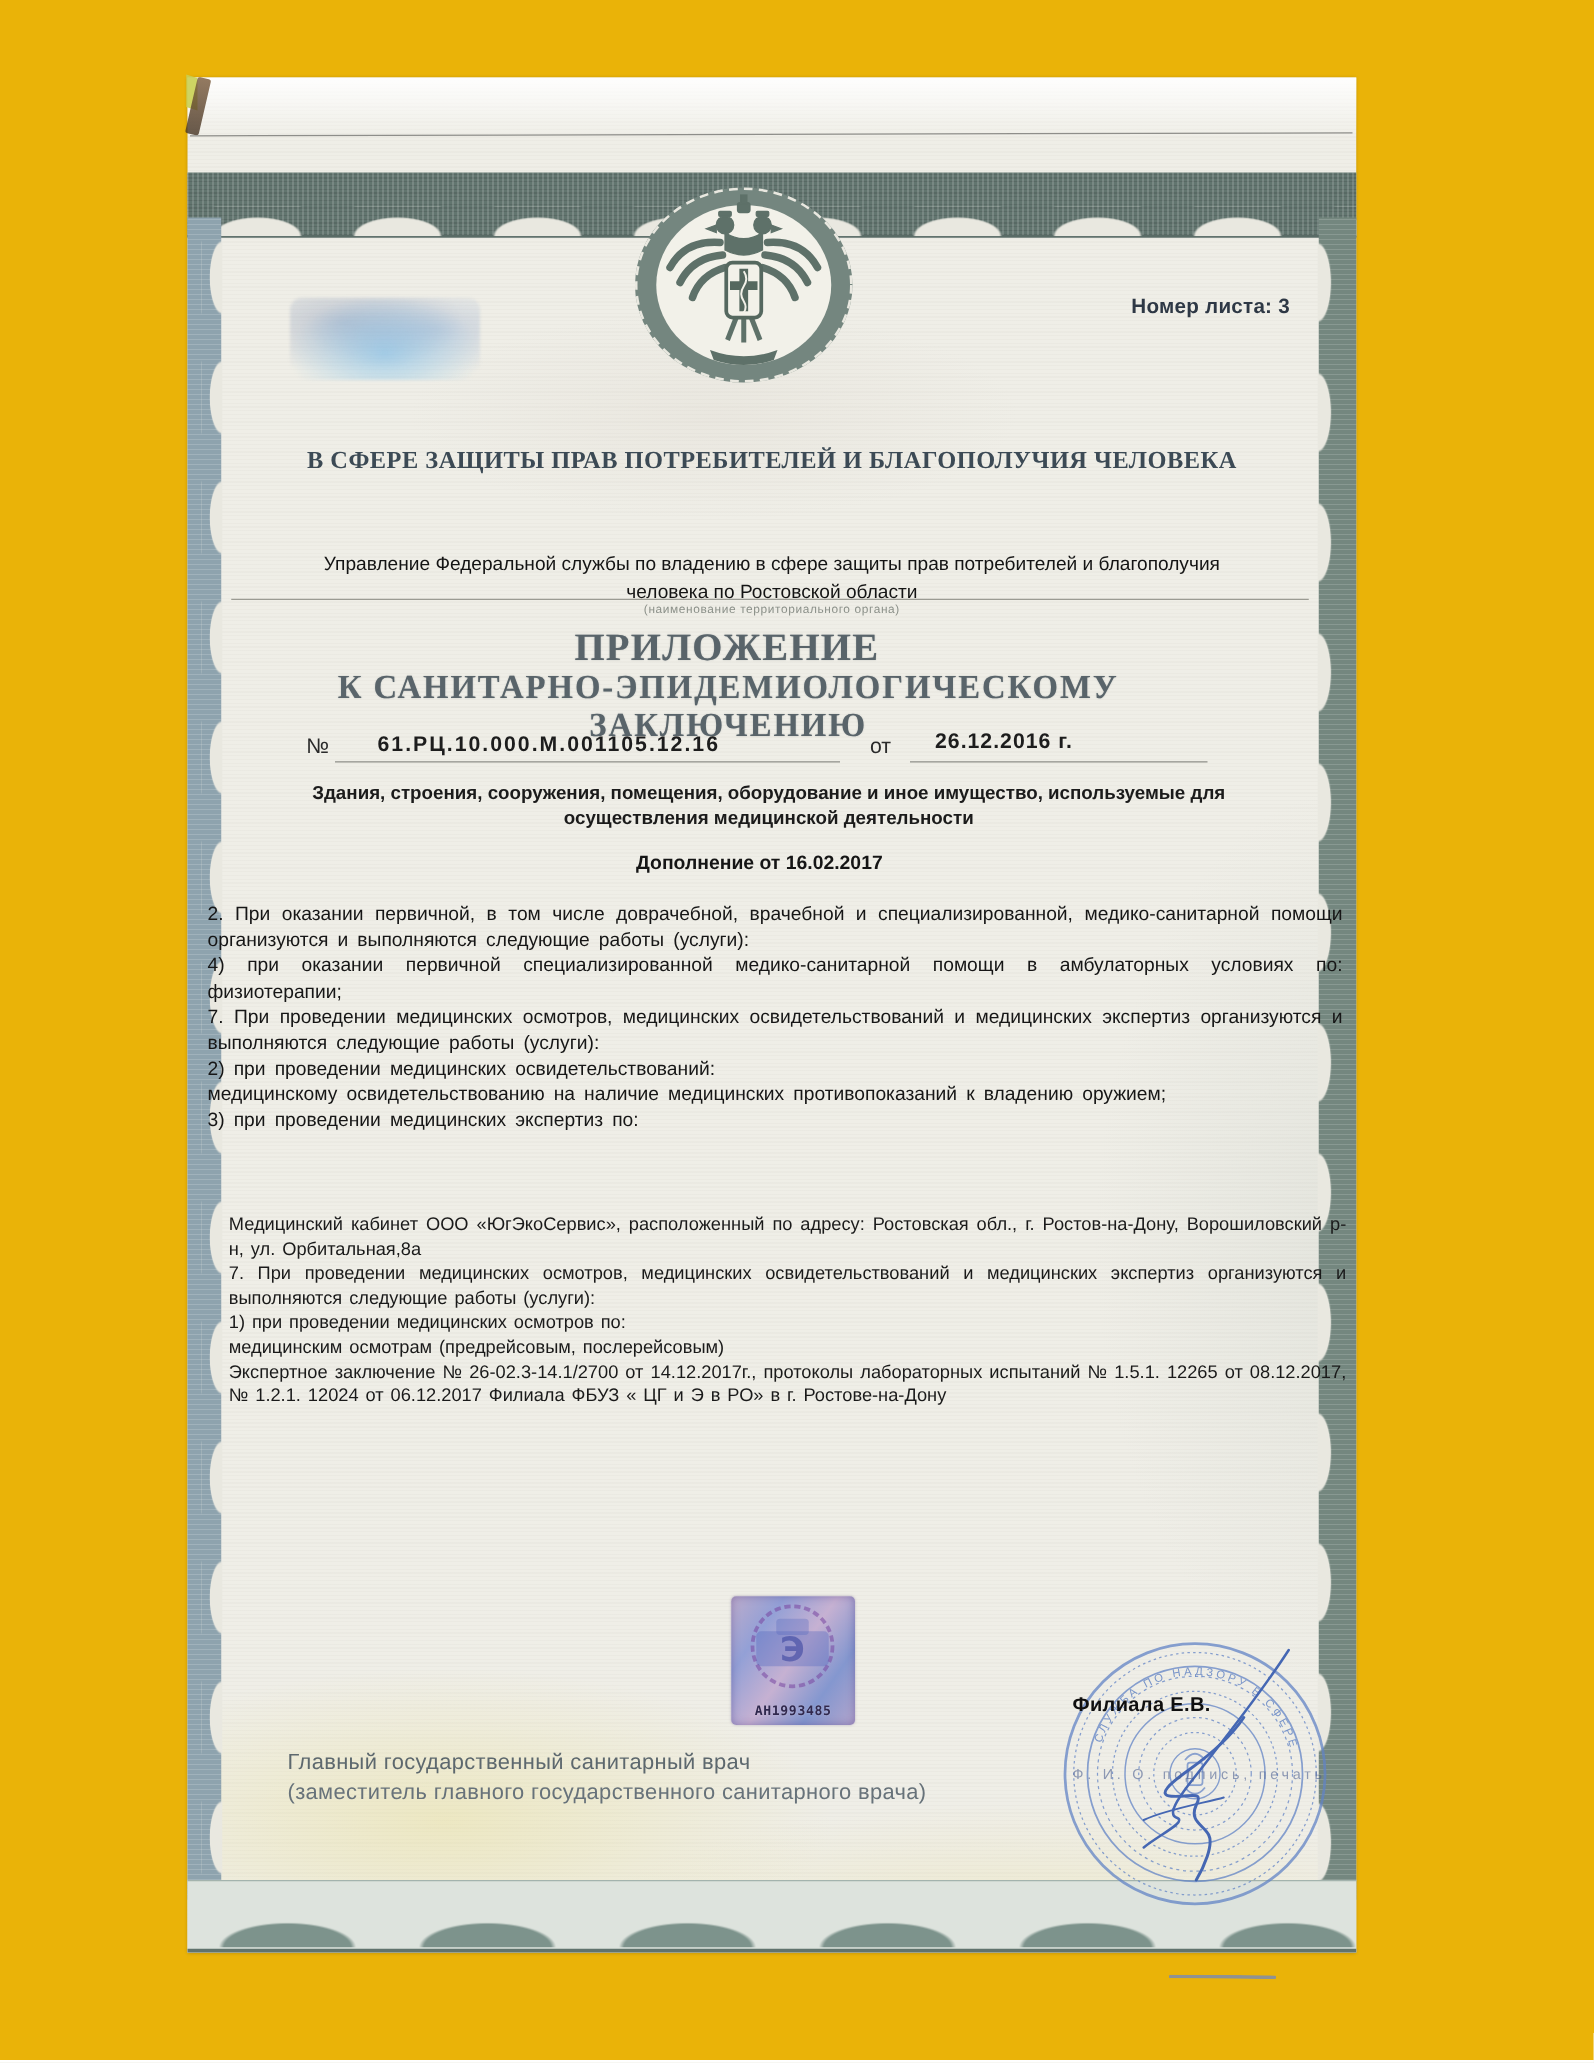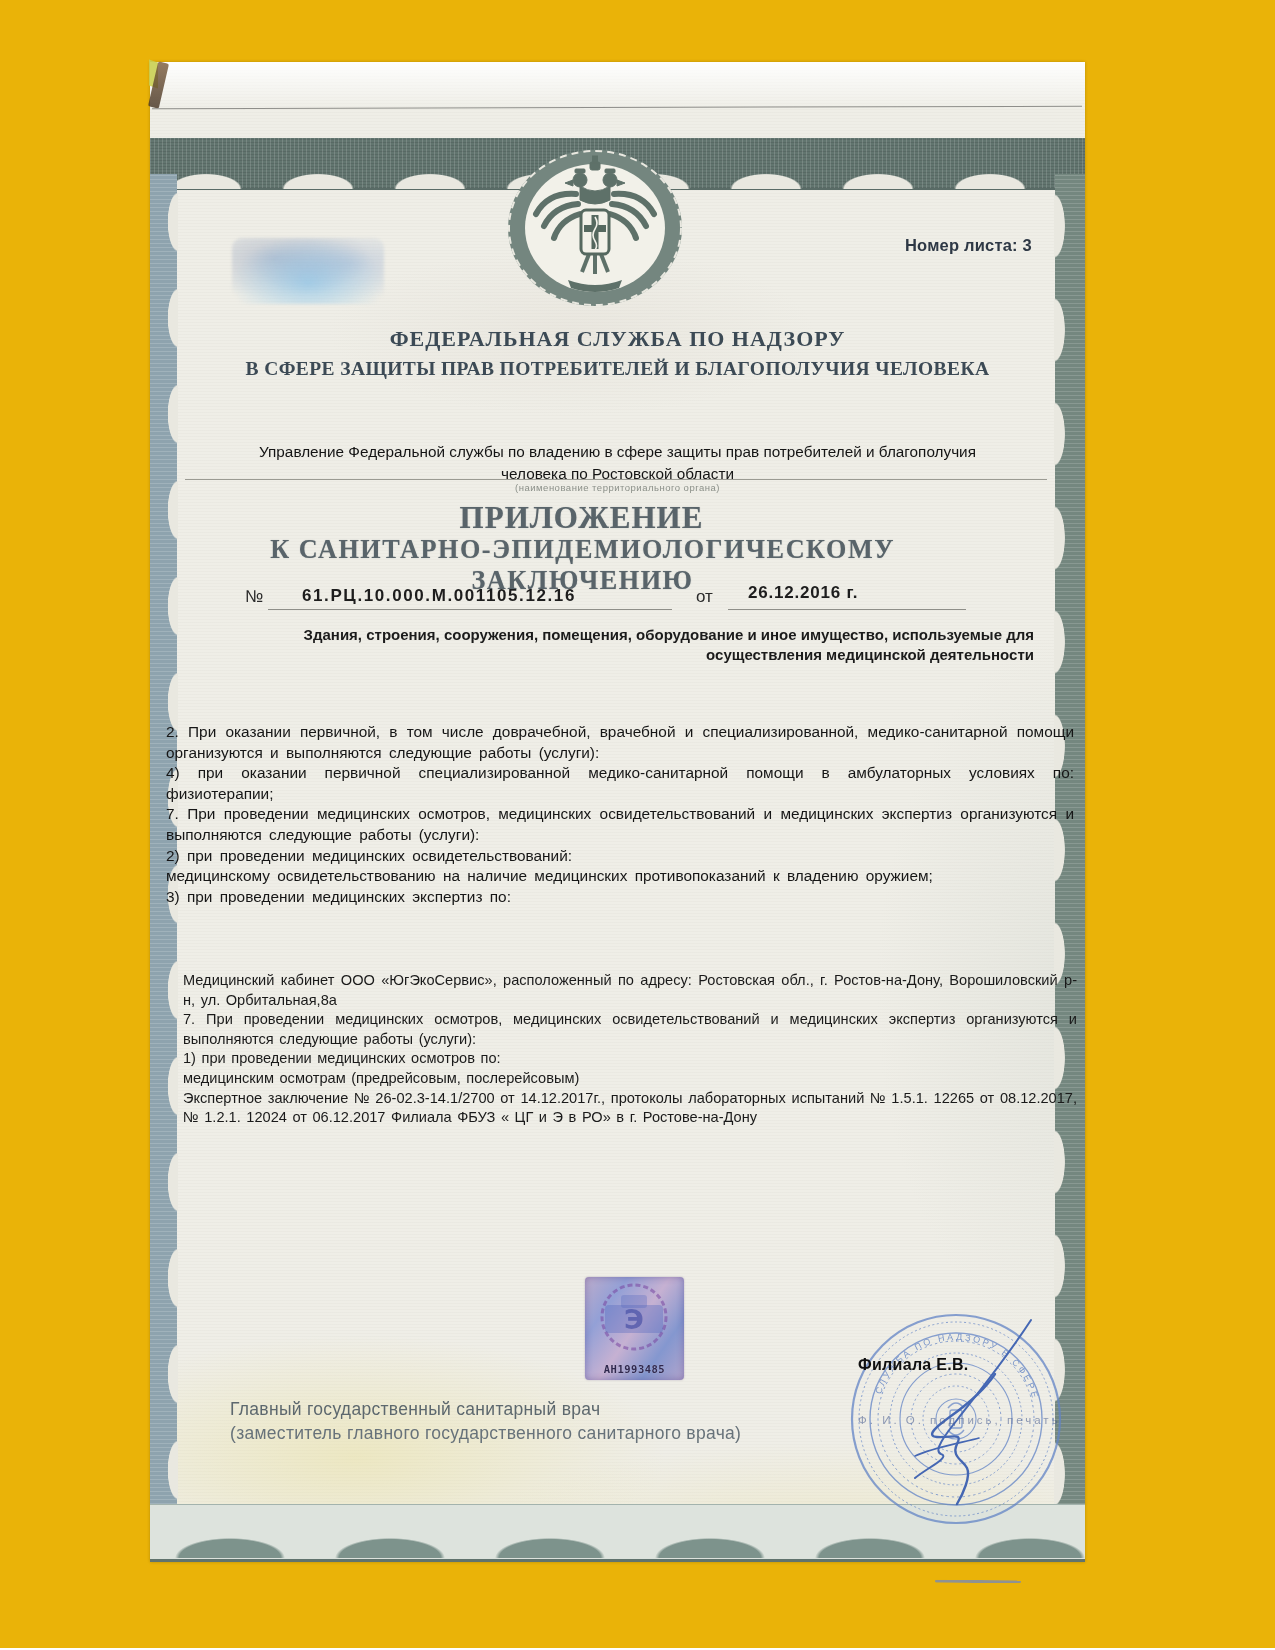--- a/index.html
+++ b/index.html
@@ -64,21 +64,21 @@
   .ttl1{top:438px;font-size:31px;letter-spacing:1px;}
   .ttl2{top:472px;font-size:27px;letter-spacing:1.6px;transform:scaleX(.97);transform-origin:center;}
   .numrow-label{font-size:17px;color:#2a2a2a;}
   .no-sign{left:95px;top:525px;}
   .no-val{left:152px;top:524px;font-size:17px;font-weight:bold;color:#1d1d1d;letter-spacing:1.6px;}
   .from-lbl{left:546px;top:525px;}
   .date-val{left:598px;top:521px;font-size:17px;font-weight:bold;color:#1d1d1d;letter-spacing:.8px;}
   .u-line{height:0;border-top:1.4px solid #8f8f89;}
   .u1{left:118px;top:547px;width:404px;}
   .u2{left:578px;top:547px;width:238px;}
-  .subject{left:46px;top:563px;width:838px;text-align:right;font-weight:bold;font-size:15px;
+  .subject{left:46px;top:563px;width:838px;text-align:center;font-weight:bold;font-size:15px;
     line-height:19.5px;color:#1b1b1b;}
   .suph{left:0;right:0;text-align:center;font-weight:bold;font-size:15.5px;color:#151515;padding-right:20px;}
   .suph1{top:620px;} .suph2{top:872px;}
   .body1{left:16px;top:660px;width:908px;font-size:15.4px;line-height:20.6px;color:#161616;word-spacing:3px;}
   .body1 p, .body2 p{margin:0;text-align:justify;}
   .body2{left:33px;top:909px;width:894px;font-size:14.6px;line-height:19.6px;color:#1a1a1a;word-spacing:1.5px;}
   
   .hologram{left:435px;top:1215px;width:99px;height:103px;border-radius:4px;
     background:linear-gradient(125deg,#bdaccb 0%,#93a0d6 25%,#c6b1d2 50%,#8497cf 75%,#b3a5cc 100%);
     box-shadow:inset 0 0 7px rgba(60,40,120,.38), 0 0 2px rgba(80,60,120,.35);}
@@ -143,40 +143,40 @@
         <rect x="85.5" y="67" width="7" height="34"></rect>
         <rect x="78" y="77" width="22" height="7"></rect>
       </g>
       <path d="M89,69 q4,6 0,12 q-4,6 0,12 q3,5 0,9" stroke="#f2f1e9" stroke-width="1.6" fill="none"></path>
       <path d="M62,132 Q89,142 116,132 L113,140 Q89,148 65,140 Z" fill="#5e7169"></path>
     </svg>
 
     <div class="abs sheetno">Номер листа: 3</div>
     <div class="abs remnant"></div>
 
-    <div class="abs hdr hdr1">ФЕДЕРАЛЬНАЯ СЛУЖБА ПО НАДЗОРУ</div>
     <div class="abs hdr hdr2">В СФЕРЕ ЗАЩИТЫ ПРАВ ПОТРЕБИТЕЛЕЙ И БЛАГОПОЛУЧИЯ  ЧЕЛОВЕКА</div>
 
     <div class="abs terr terr1">Управление Федеральной службы по владению в сфере защиты прав потребителей и благополучия</div>
     <div class="abs terr terr2">человека  по Ростовской области</div>
     <div class="abs terr-rule"></div>
     <div class="abs terr-cap">(наименование территориального органа)</div>
 
     <div class="abs ttl ttl1">ПРИЛОЖЕНИЕ</div>
     <div class="abs ttl ttl2">К САНИТАРНО-ЭПИДЕМИОЛОГИЧЕСКОМУ ЗАКЛЮЧЕНИЮ</div>
 
     <div class="abs numrow-label no-sign">№</div>
     <div class="abs no-val">61.РЦ.10.000.М.001105.12.16</div>
     <div class="abs numrow-label from-lbl">от</div>
     <div class="abs date-val">26.12.2016 г.</div>
     <div class="abs u-line u1"></div>
     <div class="abs u-line u2"></div>
 
     <div class="abs subject">Здания, строения, сооружения, помещения, оборудование и иное имущество, используемые для осуществления медицинской деятельности</div>
 
+    <div class="abs suph suph1">Дополнение от 16.02.2017</div>
     <div class="abs body1">
       <p>2. При оказании первичной, в том числе доврачебной, врачебной и специализированной, медико-санитарной помощи организуются и выполняются следующие работы (услуги):</p>
       <p>4) при оказании первичной специализированной медико-санитарной помощи в амбулаторных условиях по: физиотерапии;</p>
       <p>7. При проведении медицинских осмотров, медицинских освидетельствований и медицинских экспертиз организуются и выполняются следующие работы (услуги):</p>
       <p>2) при проведении медицинских освидетельствований:</p>
       <p>медицинскому освидетельствованию на наличие медицинских противопоказаний к владению оружием;</p>
       <p>3) при проведении медицинских экспертиз по:</p>
     </div>
 
     <div class="abs body2">

